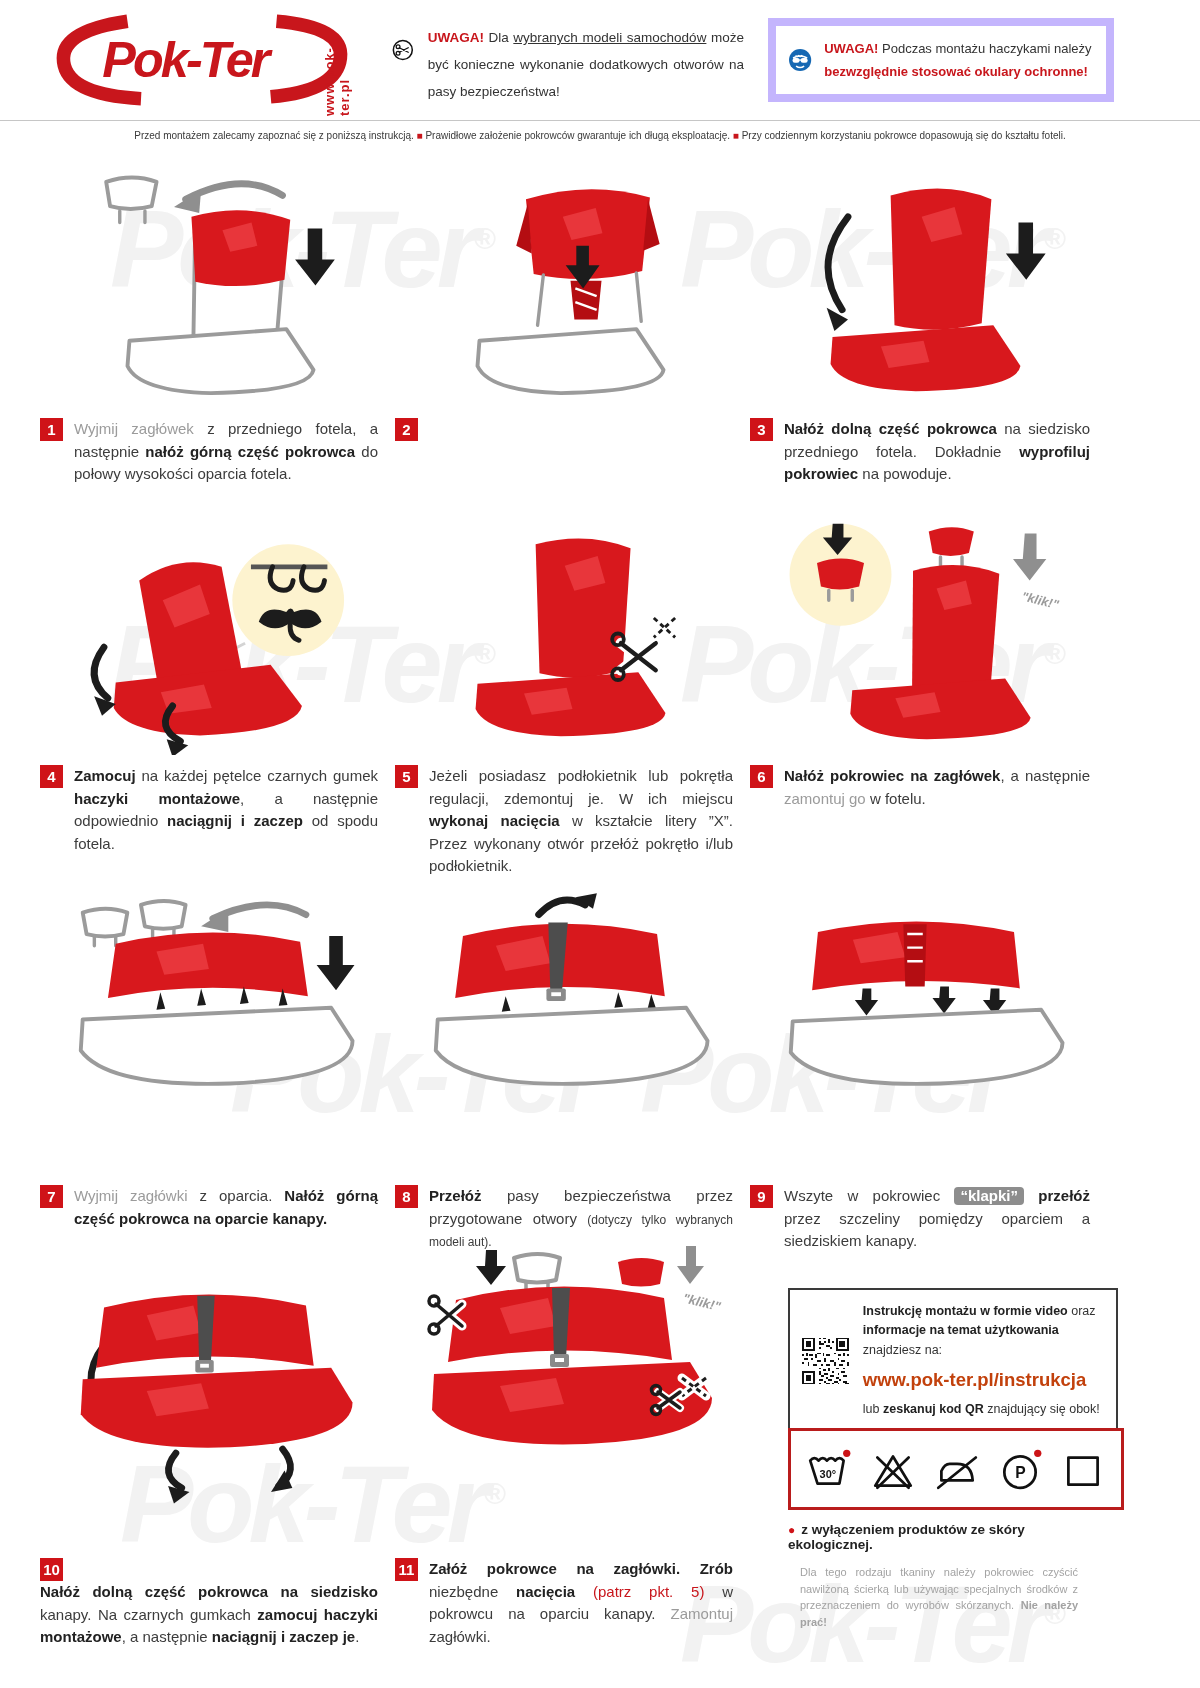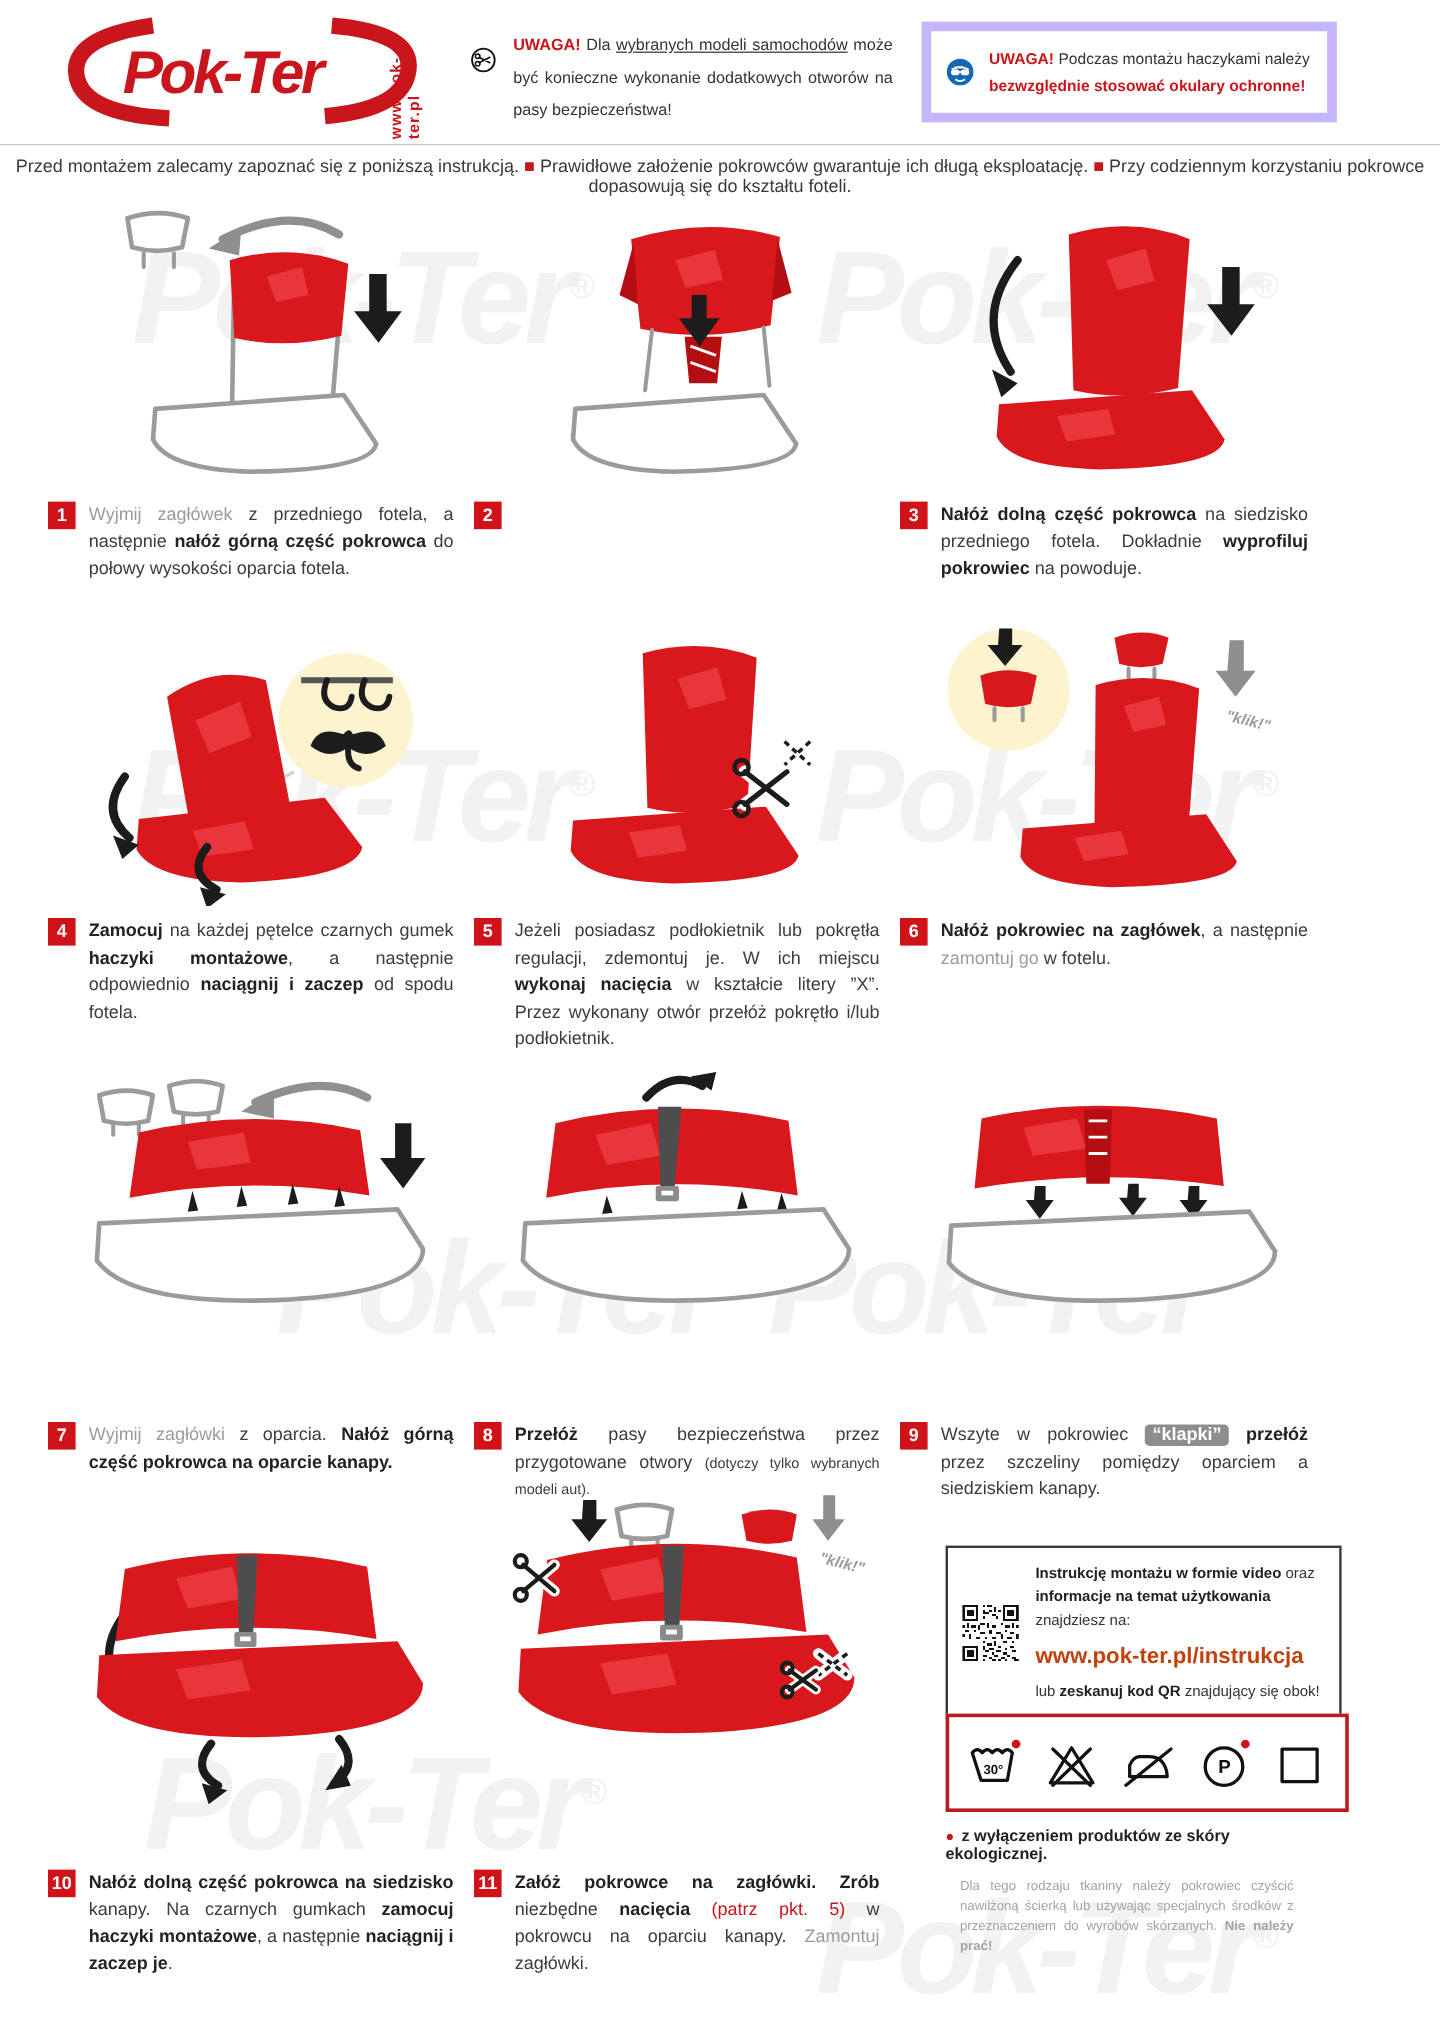--- a/index.html
+++ b/index.html
@@ -13,21 +13,21 @@
   .logo-svg{position:absolute;left:52px;top:10px;z-index:2;}
   .vert-url{position:absolute;left:322px;top:16px;height:100px;z-index:2;color:#c8161c;
             font-size:13px;font-weight:700;writing-mode:vertical-rl;transform:rotate(180deg);
             letter-spacing:1px;}
   .warn1{position:absolute;left:392px;top:24px;width:352px;display:flex;gap:14px;z-index:2;}
   .warn1 p{margin:0;font-size:13.5px;line-height:2.0;text-align:justify;color:#333;}
   .warn2{position:absolute;left:768px;top:18px;width:306px;border:8px solid #c4b5fd;
          padding:10px 12px;display:flex;gap:12px;align-items:center;z-index:2;}
   .warn2 p{margin:0;font-size:13px;line-height:1.8;color:#333;}
   .hr1{position:absolute;left:0;right:0;top:120px;border-top:1px solid #c6c6c6;z-index:2;}
-  .infobar{position:absolute;left:0;right:0;top:130px;text-align:center;font-size:15px;
+  .infobar{position:absolute;left:0;right:0;top:130px;text-align:center;font-size:10px;
            color:#3a3a3a;z-index:2;}
   
   .illo{position:absolute;z-index:1;}
   .step{position:absolute;display:flex;align-items:flex-start;z-index:2;}
   .num{min-width:23px;height:23px;background:#cf1318;color:#fff;font-weight:700;font-size:15px;
        line-height:23px;text-align:center;margin-right:11px;flex-shrink:0;}
   .stxt{margin:0;font-size:15px;line-height:1.5;text-align:justify;color:#3c3c3c;}
   
   .seg-b{font-weight:700;color:#222;}
   .seg-gray{color:#9b9b9b;}
@@ -304,21 +304,21 @@
     <p class="stxt"><span class="seg-gray">Wyjmij zagłówki</span><span> z oparcia. </span><span class="seg-b">Nałóż górną część pokrowca na oparcie kanapy.</span></p>
   </div>
   <div class="step" style="left:395px;top:1185px;width:338px;">
     <div class="num">8</div>
     <p class="stxt"><span class="seg-b">Przełóż</span><span> pasy bezpieczeństwa przez przygotowane otwory </span><span class="seg-small">(dotyczy tylko wybranych modeli aut).</span></p>
   </div>
   <div class="step" style="left:750px;top:1185px;width:340px;">
     <div class="num">9</div>
     <p class="stxt"><span>Wszyte w pokrowiec </span><span class="seg-badge">“klapki”</span><span> </span><span class="seg-b">przełóż</span><span> przez szczeliny pomiędzy oparciem a siedziskiem kanapy.</span></p>
   </div>
-  <div class="step" style="left:40px;top:1558px;width:338px;">
+  <div class="step" style="left:40px;top:1558px;width:338px;flex-direction:column;">
     <div class="num">10</div>
     <p class="stxt"><span class="seg-b">Nałóż dolną część pokrowca na siedzisko</span><span> kanapy. Na czarnych gumkach </span><span class="seg-b">zamocuj haczyki montażowe</span><span>, a następnie </span><span class="seg-b">naciągnij i zaczep je</span><span>.</span></p>
   </div>
   <div class="step" style="left:395px;top:1558px;width:338px;">
     <div class="num">11</div>
     <p class="stxt"><span class="seg-b">Załóż pokrowce na zagłówki. Zrób</span><span> niezbędne </span><span class="seg-b">nacięcia</span><span> </span><span class="seg-red">(patrz pkt. 5)</span><span> w pokrowcu na oparciu kanapy. </span><span class="seg-gray">Zamontuj</span><span> zagłówki.</span></p>
   </div>
 
   <div class="qrbox">
     <svg width="100" height="100" viewBox="0 0 25 25" shape-rendering="crispEdges">

